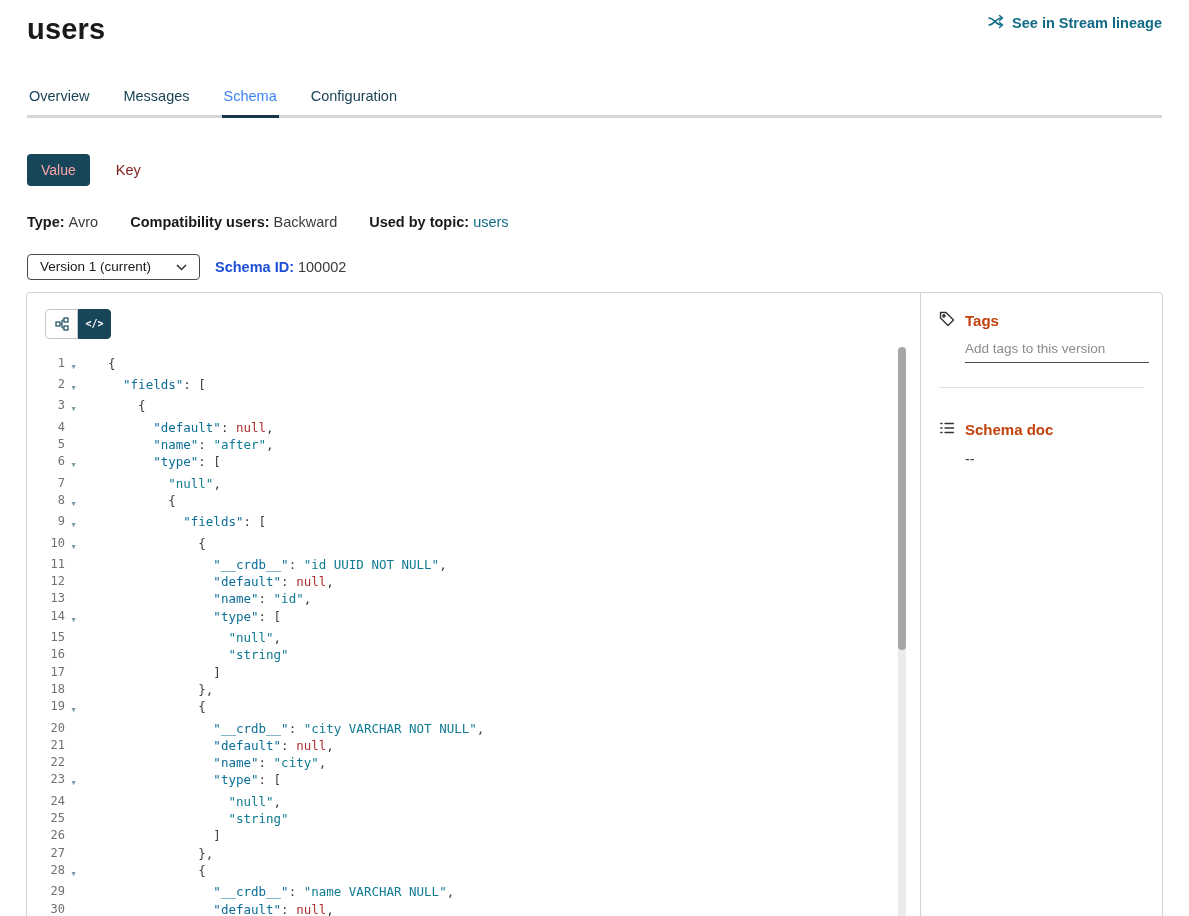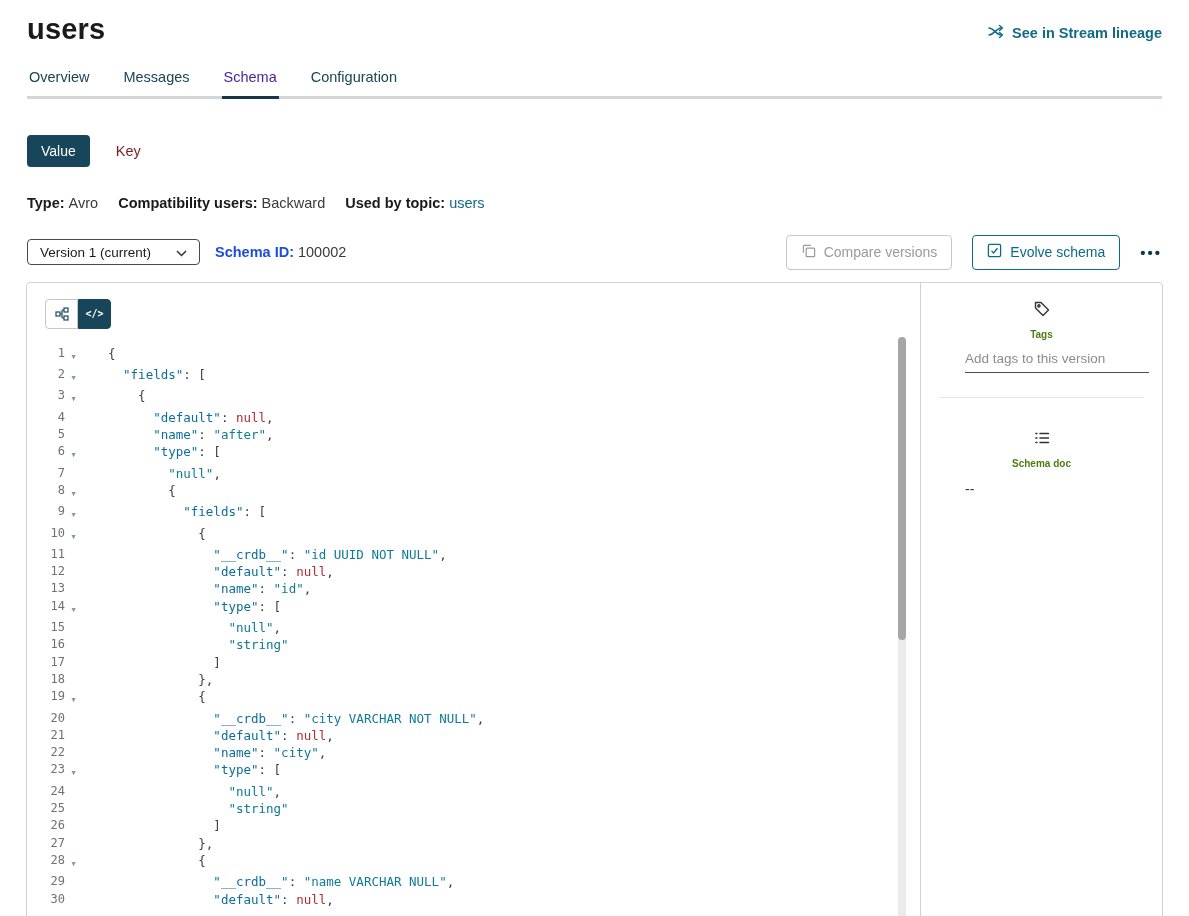--- a/index.html
+++ b/index.html
@@ -6,34 +6,34 @@
   html, body { margin: 0; padding: 0; }
   body {
     width: 1189px; height: 916px; overflow: hidden;
     background: #fff; color: #1a1a1a;
     font-family: "Liberation Sans", sans-serif;
   }
 
   
   .top { display: flex; justify-content: space-between; align-items: flex-start; padding: 14px 27px 0; }
   .page-title { font-size: 29px; font-weight: 700; margin: 0; line-height: 1.1; letter-spacing: .2px; }
-  .lineage-link { margin-top: 10px; display: flex; align-items: center; gap: 7px; color: #116b87; font-size: 14.5px; font-weight: 600; cursor: pointer; }
+  .lineage-link { display: flex; align-items: center; gap: 7px; color: #116b87; font-size: 14.5px; font-weight: 600; cursor: pointer; }
 
   
-  .tabs { display: flex; gap: 30px; margin: 15px 27px 0; border-bottom: 3px solid #d3d6d8; }
+  .tabs { display: flex; gap: 30px; margin: 34px 27px 0; border-bottom: 3px solid #d3d6d8; }
   .tab { font-size: 14.5px; color: #1c4457; padding: 8px 2px 11px; cursor: pointer; }
-  .tab.active { border-bottom: 3px solid #16374a; margin-bottom: -3px; color: #4c1d95; font-weight: 500; }
+  .tab.active { border-bottom: 3px solid #16374a; margin-bottom: -3px; color: #3b82f6; font-weight: 500; }
 
   
   .toggle-row { margin: 36px 27px 0; display: flex; align-items: center; gap: 26px; }
-  .value-btn { background: #17455a; color: #ffffff; border: none; border-radius: 4px; padding: 8px 14px; font-size: 14px; cursor: pointer; font-family: inherit; }
+  .value-btn { background: #17455a; color: #fca5a5; border: none; border-radius: 4px; padding: 8px 14px; font-size: 14px; cursor: pointer; font-family: inherit; }
   .key-link { color: #7f1d1d; font-size: 14.5px; cursor: pointer; }
 
   
-  .meta-row { margin: 28px 27px 8px; font-size: 14.5px; display: flex; gap: 20px; color: #3a3a3a; }
+  .meta-row { margin: 28px 27px 8px; font-size: 14.5px; display: flex; gap: 32px; color: #3a3a3a; }
   .meta-row b { color: #1a1a1a; margin-right: 4px; font-weight: 700; }
   .topic-link { color: #116b87; cursor: pointer; }
 
   
   .controls { margin: 24px 27px 0; display: flex; align-items: center; }
   .version-select { width: 173px; height: 26px; border: 1px solid #4a4a4a; border-radius: 4px; display: flex; align-items: center; justify-content: space-between; padding: 0 12px; font-size: 13.5px; cursor: pointer; background: #fff; }
   .schema-id { margin-left: 15px; font-size: 14.5px; color: #3a3a3a; }
   .schema-id b { color: #1d4ed8; margin-right: 4px; }
   .right-controls { margin-left: auto; display: flex; align-items: center; gap: 20px; }
   .btn { height: 35px; display: flex; align-items: center; gap: 8px; padding: 0 14px; border-radius: 4px; font-size: 14px; background: #fff; cursor: pointer; font-family: inherit; }
@@ -57,21 +57,21 @@
   .tk-p { color: #3c3c3c; }
   .tk-k { color: #0b6e99; }
   .tk-s { color: #0f7b93; }
   .tk-n { color: #ad2f2f; }
 
   .sb-track { position: absolute; top: 54px; right: 14px; bottom: 4px; width: 8px; background: #ebebeb; border-radius: 4px; }
   .sb-thumb { width: 8px; height: 303px; background: #a6a6a6; border-radius: 4px; }
 
   
   .sidebar { width: 242px; flex: none; border-left: 1px solid #d2d2d2; padding: 18px 18px 0; }
-  .sb-head { display: flex; align-items: center; gap: 10px; font-size: 10px; font-weight: 700; color: #4d7c0f; flex-direction: column; }
+  .sb-head { display: flex; align-items: center; gap: 10px; font-size: 15px; font-weight: 700; color: #c2410c; }
   .sb-head svg { flex: none; }
   .tags-input { display: block; margin: 8px 0 0 26px; width: 184px; border: none; border-bottom: 1px solid #4f4f4f; font-size: 13.5px; padding: 3px 0 6px; outline: none; background: transparent; font-family: inherit; color: #1a1a1a; }
   .tags-input::placeholder { color: #8c8c8c; }
   .sb-divider { margin-top: 24px; border-top: 1px solid #e4e4e4; }
   .sb-section { margin-top: 32px; }
   .sb-value { margin: 12px 0 0 26px; font-size: 14px; color: #3a3a3a; }
 </style>
 </head>
 <body>
 
@@ -112,41 +112,20 @@
   <div class="version-select">
     <span>Version 1 (current)</span>
     <span>
       <svg width="11" height="7" viewBox="0 0 11 7" fill="none">
           <path d="M1 1 L5.5 5.5 L10 1" stroke="#333" stroke-width="1.5"></path>
         </svg>
     </span>
   </div>
   <span class="schema-id"><b>Schema ID:</b><span>100002</span></span>
 
-  <div class="right-controls">
-    <button class="btn compare">
-      <span>
-        <svg width="15" height="15" viewBox="0 0 16 16" fill="none" stroke="#9a9a9a" stroke-width="1.3">
-          <rect x="5.5" y="5.5" width="9" height="9" rx="1"></rect>
-          <path d="M10.5 2.5 H3.5 A1 1 0 0 0 2.5 3.5 V10.5"></path>
-        </svg>
-      </span>
-      <span>Compare versions</span>
-    </button>
-    <button class="btn evolve">
-      <span>
-        <svg width="15" height="15" viewBox="0 0 16 16" fill="none" stroke="#0c6a86" stroke-width="1.4">
-          <rect x="1.5" y="1.5" width="13" height="13" rx="1.5"></rect>
-          <path d="M4.8 8.4 L7 10.6 L11.2 5.6"></path>
-        </svg>
-      </span>
-      <span>Evolve schema</span>
-    </button>
-    <span class="more">•••</span>
-  </div>
 </div>
 
 <div class="panel">
 
   <div class="code-area">
     <div class="toolbar">
       <button class="tbtn tree">
         <svg width="14" height="14" viewBox="0 0 14 14" fill="none" stroke="#1c4a5e" stroke-width="1.2">
           <rect x="1" y="5" width="4" height="4"></rect>
           <rect x="9" y="1" width="4" height="4"></rect>

